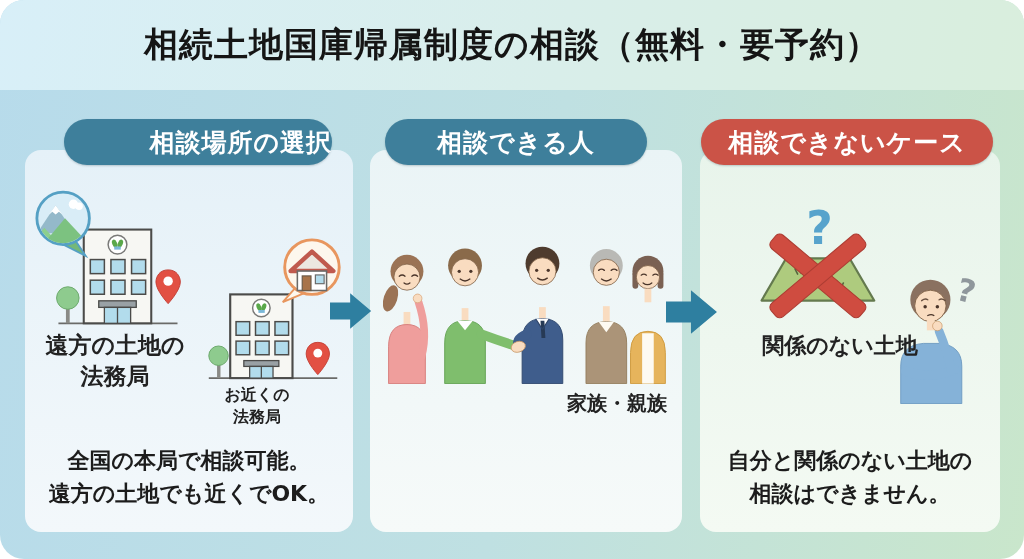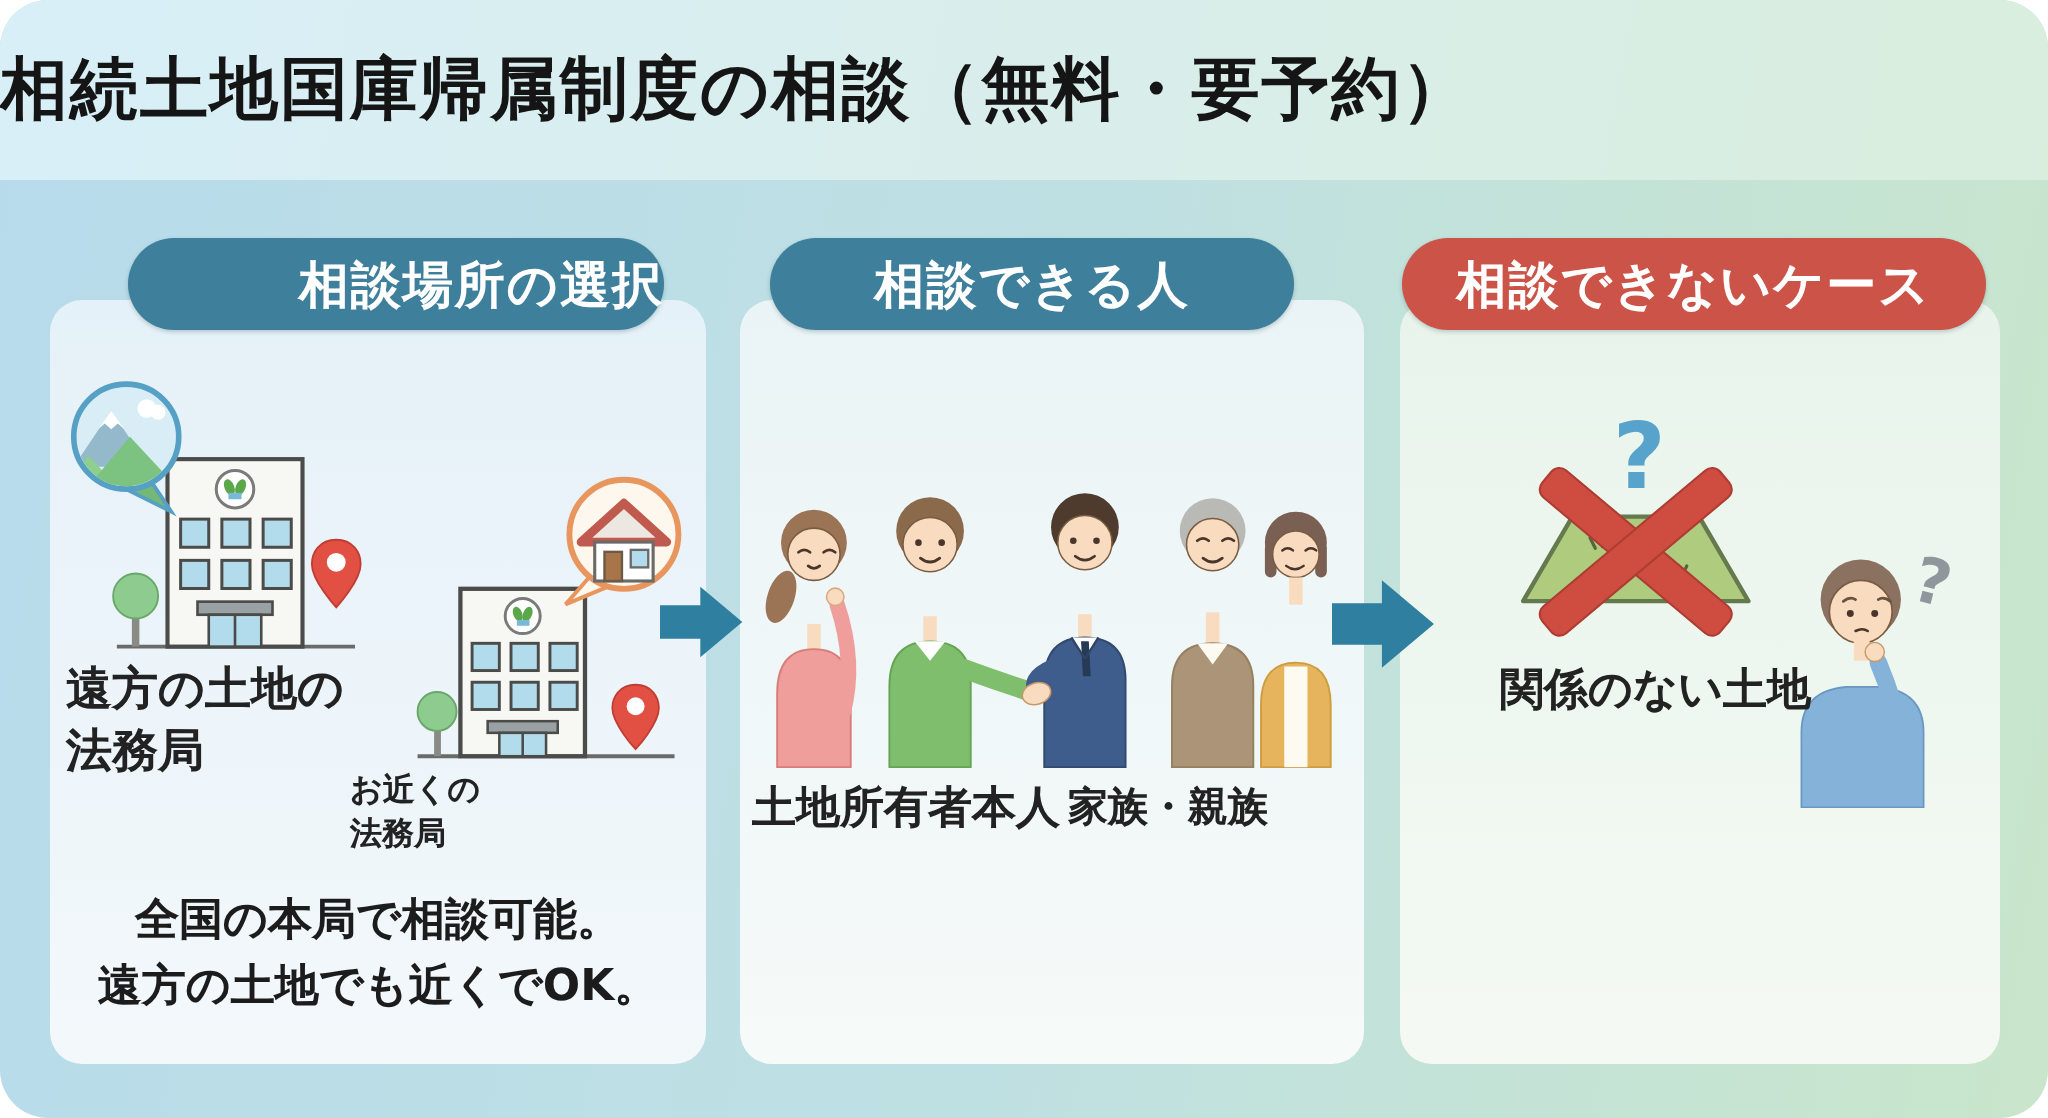--- a/index.html
+++ b/index.html
@@ -9,21 +9,21 @@
     width:1024px; height:559px; overflow:hidden;
   }
   .canvas {
     position:relative; width:1024px; height:559px;
     border-radius:24px; overflow:hidden;
     background:linear-gradient(100deg,#b7dbeb 0%,#bfe0e2 52%,#c9e6cb 100%);
   }
   .title-band {
     position:absolute; left:0; top:0; width:1024px; height:90px;
     background:linear-gradient(100deg,#d8eff8 0%,#d9eeea 55%,#d9eedd 100%);
-    display:flex; align-items:center; 
+    display:flex; align-items:center; justify-content:center;
   }
   .title {
     font-size:34px; font-weight:800; color:#151515; letter-spacing:1px;
   }
   .panel {
     position:absolute; top:150px; height:382px; border-radius:16px;
   }
   .panel-place  { left:25px;  width:328px; background:linear-gradient(180deg,#e5f1f8,#f3f8fb); }
   .panel-people { left:370px; width:312px; background:linear-gradient(180deg,#eaf4f6,#f6faf9); }
   .panel-ng     { left:700px; width:300px; background:linear-gradient(180deg,#e8f4eb,#f4faf3); }
@@ -36,21 +36,21 @@
   .pill-teal { background:#3e7f9b; }
   .pill-red  { background:#cb5347; }
   .pill-1 { left:64px;  width:268px;justify-content:flex-end; }
   .pill-2 { left:385px; width:262px; }
   .pill-3 { left:701px; width:292px; }
   .arrow { position:absolute; z-index:4; }
   .arrow-1 { left:330px; top:291px; width:42px; height:40px; }
   .arrow-2 { left:666px; top:288px; width:52px; height:48px; }
   .ill { position:absolute; }
   .ill-label {
-    position:absolute; color:#222222;
+    position:absolute; text-align:center; color:#222222;
     font-weight:800; white-space:pre-line; line-height:1.35;
   }
   .lbl-far    { left:8px;   top:180px; width:164px; font-size:23px; }
   .lbl-near   { left:150px; top:234px; width:164px; font-size:16px; }
   .lbl-owner  { left:6px;   top:240px; width:166px; font-size:22px; }
   .lbl-family { left:164px; top:240px; width:166px; font-size:20px; }
   .lbl-land   { left:50px;  top:181px; width:180px; font-size:22px; }
   .caption {
     position:absolute; left:0; top:294px; width:100%;
     text-align:center; color:#1c1c1c; font-size:22px; font-weight:800;
@@ -220,21 +220,20 @@
         <path d="M151,150 L151,106 Q151,83 172,83 Q193,83 193,105 L193,150 Z" fill="#3f5d8c" stroke="#324a70" stroke-width="1"></path>
         <polygon points="165,83 172,94 179,83" fill="#ffffff"></polygon>
         <polygon points="170,85 174,85 175,103 171,103" fill="#273a55"></polygon>
         <path d="M165,83 L172,94 M179,83 L172,94" stroke="#2e4468" stroke-width="1.2" fill="none"></path>
         <path d="M156,99 Q142,105 149,112" stroke="#3f5d8c" stroke-width="10" fill="none" stroke-linecap="round"></path>
       </g>
 
       <ellipse cx="147" cy="112" rx="7.5" ry="5.5" fill="#f9dcc0" stroke="#c89868" stroke-width="0.8" transform="rotate(-18 147 112)"></ellipse>
     </svg>
 
-    <div class="ill-label lbl-owner">土地所有者本人</div>
     <div class="ill-label lbl-family">家族・親族</div>
   </div>
 
   <div class="panel panel-ng">
 
     <svg class="ill" style="left:42px; top:52px;" width="150" height="132" viewBox="0 0 170 150">
       <text x="88" y="48" text-anchor="middle" font-size="52" font-weight="bold" fill="#57a3cc">?</text>
       <polygon points="50,64 122,64 150,112 22,112" fill="#aecb7e" stroke="#647a4e" stroke-width="2.5" stroke-linejoin="round"></polygon>
       <g stroke="#55663f" stroke-width="1.8" stroke-linecap="round">
         <path d="M63,82 l-3,-6 M67,81 l0,-7 M71,82 l3,-6"></path>
@@ -256,20 +255,22 @@
       <circle cx="60" cy="44" r="2" fill="#4a352a"></circle>
       <path d="M49,54 q4,-2 7,0" stroke="#4a352a" stroke-width="1.5" fill="none" stroke-linecap="round"></path>
       <rect x="48" y="59" width="9" height="12" fill="#f9dcc0"></rect>
       <path d="M18,155 L18,112 Q18,88 44,86 L62,86 Q88,88 88,112 L88,155 Z" fill="#85b2d8" stroke="#6a98c0" stroke-width="1"></path>
       <path d="M24,118 Q50,128 80,116" stroke="#85b2d8" stroke-width="11" fill="none" stroke-linecap="round"></path>
       <path d="M76,118 Q72,96 62,72" stroke="#85b2d8" stroke-width="10" fill="none" stroke-linecap="round"></path>
       <circle cx="60" cy="66" r="5.5" fill="#f9dcc0" stroke="#c89868" stroke-width="0.8"></circle>
     </svg>
 
     <div class="ill-label lbl-land">関係のない土地</div>
+    <div class="caption">自分と関係のない土地の
+相談はできません。</div>
   </div>
 
   <svg class="arrow arrow-1" viewBox="0 0 50 44">
     <polygon points="0,12 24,12 24,1 49,22 24,43 24,32 0,32" fill="#2e7fa0"></polygon>
   </svg>
   <svg class="arrow arrow-2" viewBox="0 0 50 44">
     <polygon points="0,12 24,12 24,1 49,22 24,43 24,32 0,32" fill="#2e7fa0"></polygon>
   </svg>
 
 </div>

